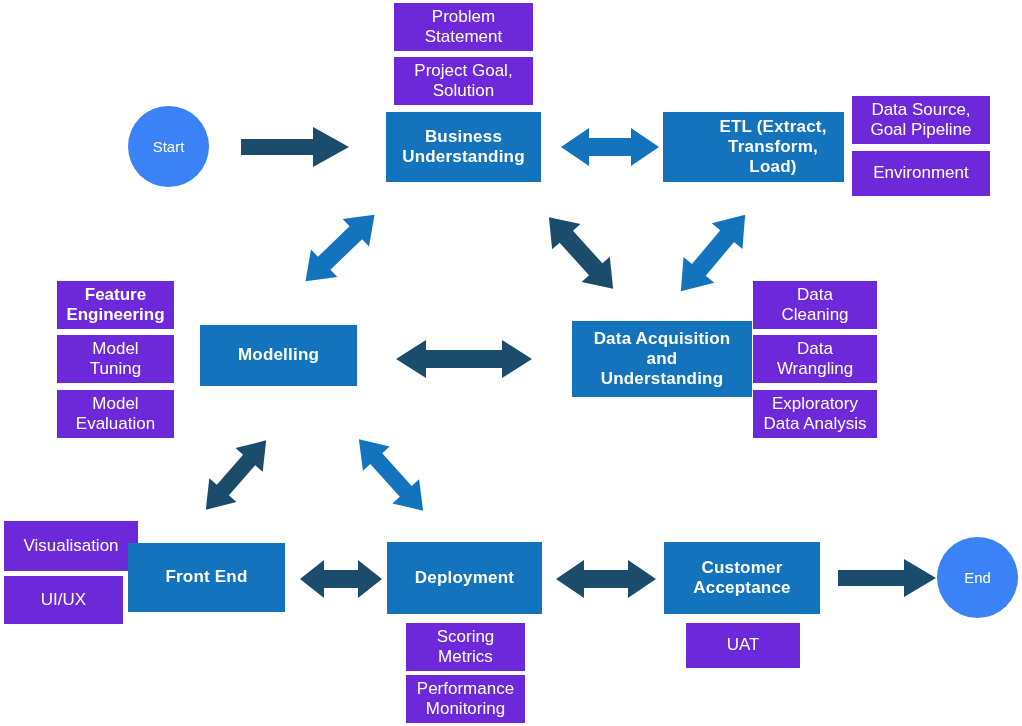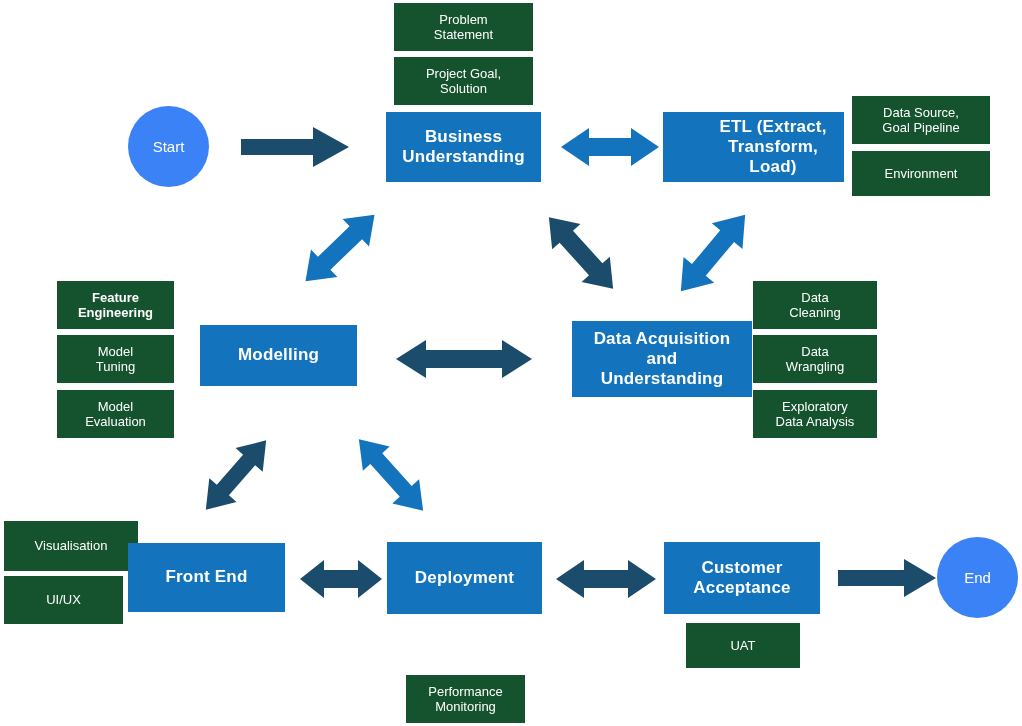--- a/index.html
+++ b/index.html
@@ -26,23 +26,23 @@
     line-height: 1.18;
     white-space: pre-line;
   }
   .primary {
     background: #1373BD;
     font-weight: bold;
     font-size: 17px;
     letter-spacing: .2px;
   }
   .sub {
-    background: #14532d;
+    background: #6d28d9;
     font-weight: normal;
-    font-size: 13px;
+    font-size: 17px;
   }
   .terminal {
     border-radius: 50%;
     background: #3b82f6;
     font-weight: normal;
     font-size: 15px;
   }
   .arrow {
     position: absolute;
     pointer-events: none;
@@ -174,20 +174,22 @@
 Data Analysis</div>
 
   <div class="node sub" style="left:4px; top:521px; width:134px; height:50px;">Visualisation</div>
 
   <div class="node sub" style="left:4px; top:576px; width:119px; height:48px;">UI/UX</div>
 
   <div class="node primary" style="left:128px; top:543px; width:157px; height:69px;">Front End</div>
 
   <div class="node primary" style="left:387px; top:542px; width:155px; height:72px;">Deployment</div>
 
+  <div class="node sub" style="left:406px; top:623px; width:119px; height:48px;">Scoring
+Metrics</div>
 
   <div class="node sub" style="left:406px; top:675px; width:119px; height:48px;">Performance
 Monitoring</div>
 
   <div class="node primary" style="left:664px; top:542px; width:156px; height:72px;">Customer
 Acceptance</div>
 
   <div class="node sub" style="left:686px; top:623px; width:114px; height:45px;">UAT</div>
 
   <div class="node terminal" style="left:937px; top:537px; width:81px; height:81px;">End</div>

